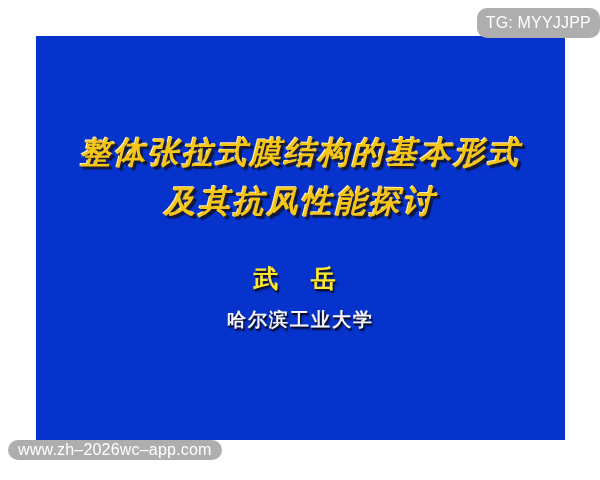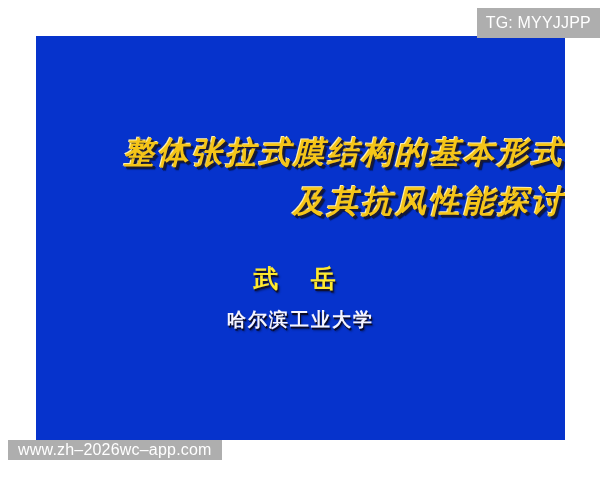--- a/index.html
+++ b/index.html
@@ -58,21 +58,20 @@
     font-size: 31px;
     line-height: 49px;
     letter-spacing: 3px;
     color: #f5c518;
     font-style: italic;
     text-shadow:
        2px 2px 0 #1a1a33,
        3px 3px 1px rgba(0,0,0,0.55),
       -1px -1px 0 #fff0a8;
     white-space: nowrap;
-    text-align: right;
   }
 
   
   #author {
     position: absolute;
     left: 0;
     right: 0;
     top: 226px;
     text-align: center;
     font-family: "DejaVu Sans", "Liberation Sans", sans-serif;
@@ -106,20 +105,21 @@
 
   
   .watermark {
     position: absolute;
     background: #aeaeae;
     color: #ffffff;
     font-family: "Liberation Sans", sans-serif;
     display: flex;
     align-items: center;
     white-space: nowrap;
+    border-radius: 10px;
   }
 
   #watermark-top {
     right: 0px;
     top: 8px;
     height: 30px;
     padding: 0 9px 0 9px;
     font-size: 16px;
     letter-spacing: 0.2px;
   }

